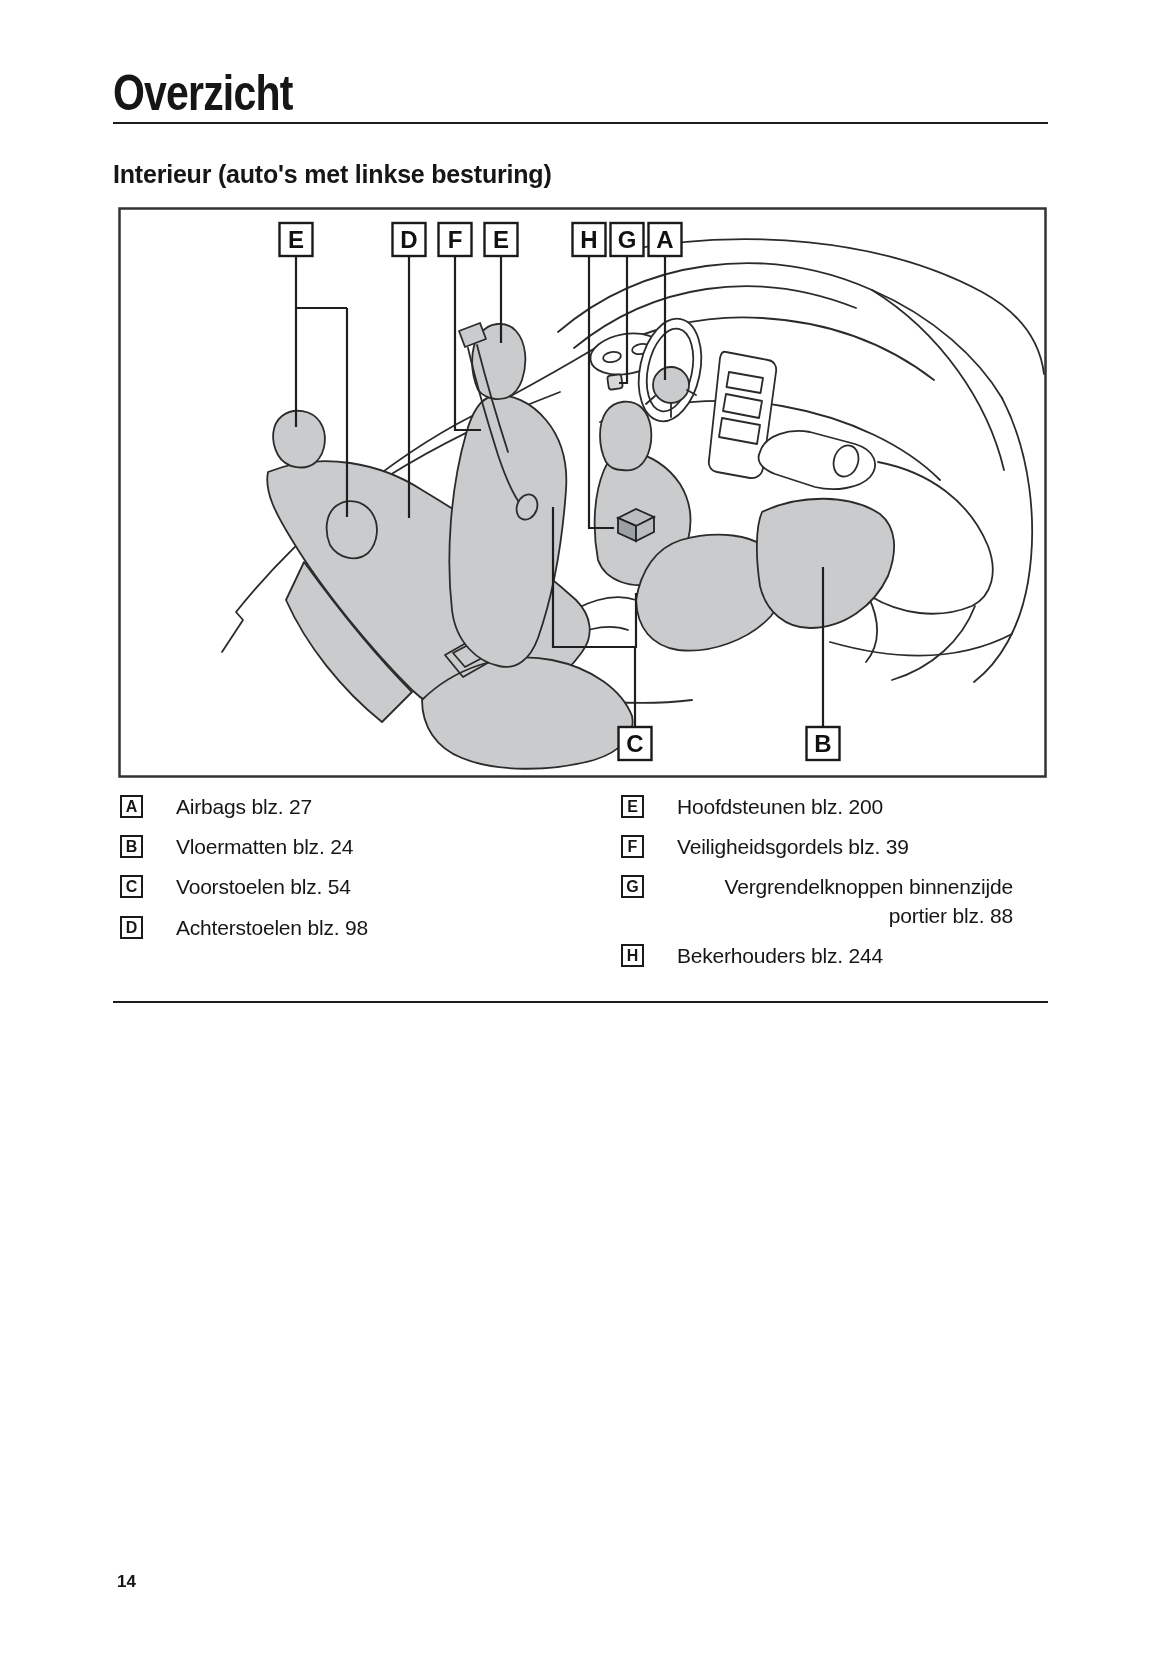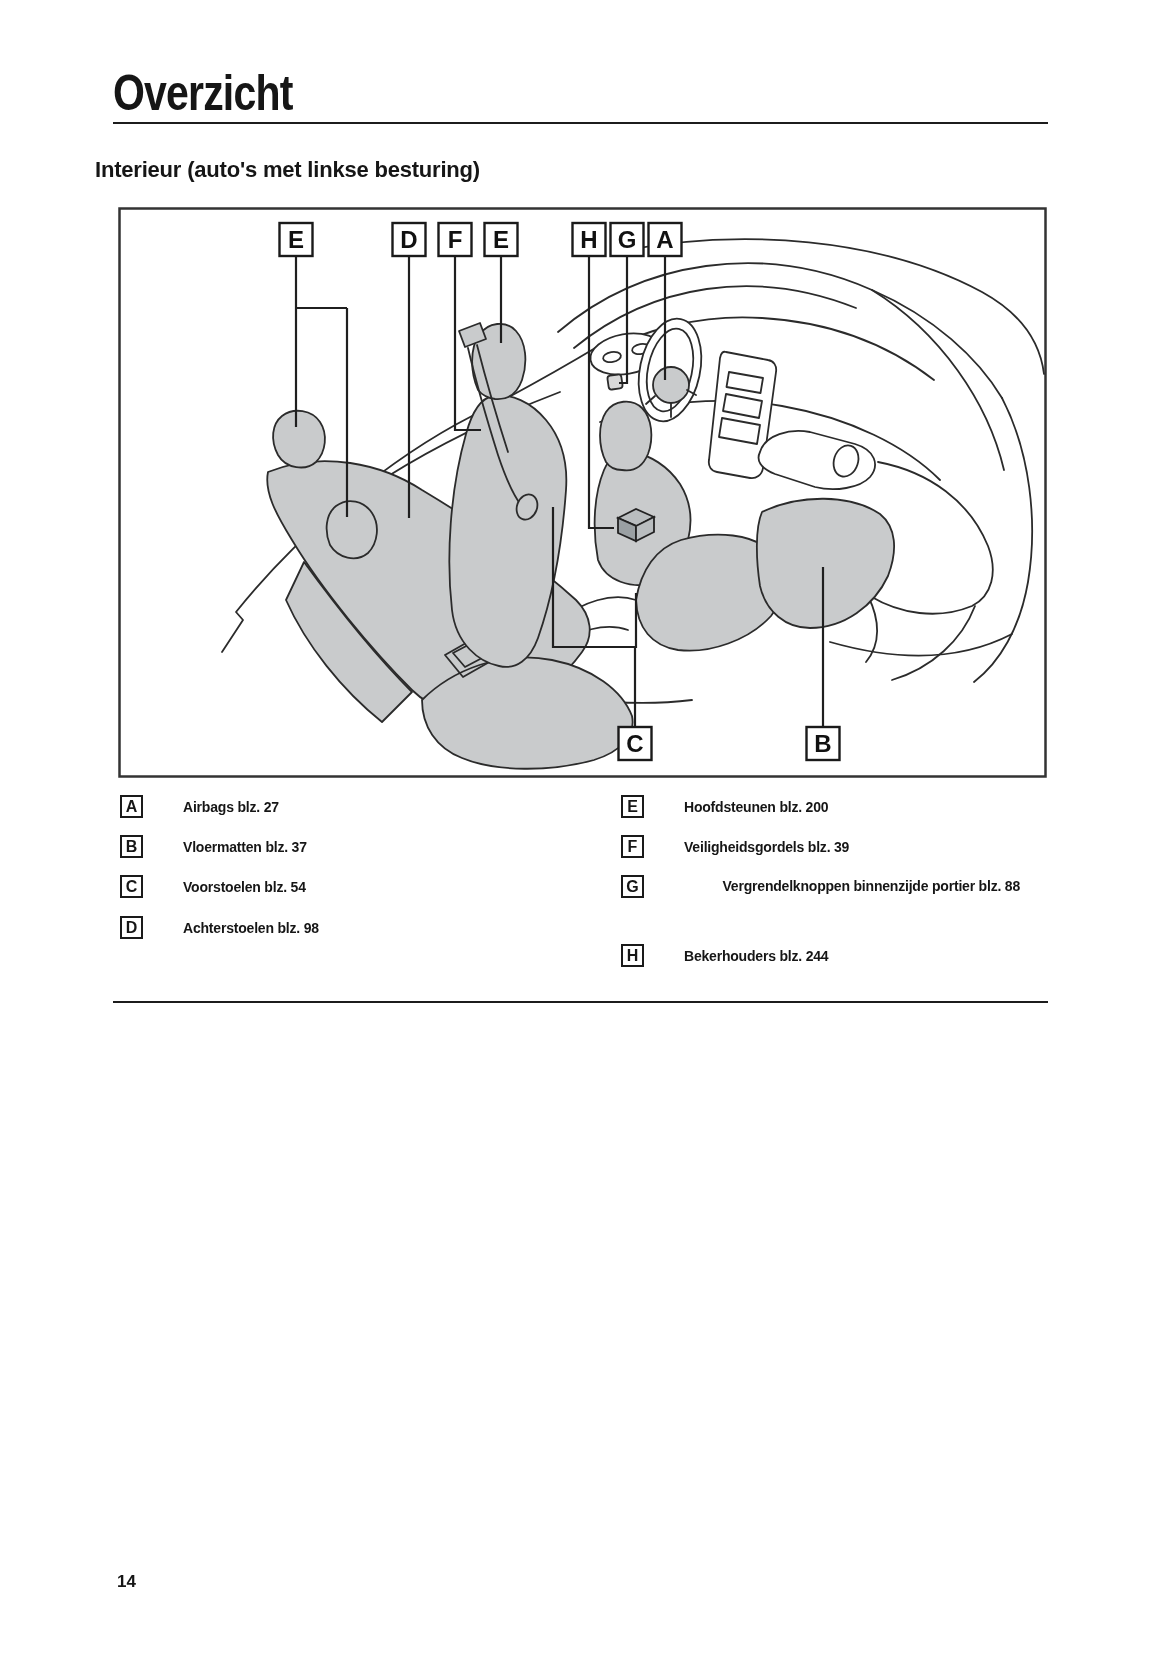--- a/index.html
+++ b/index.html
@@ -1,26 +1,26 @@
 <!DOCTYPE html>
 <html><head>
 <meta charset="utf-8">
 <style>
   html,body{margin:0;padding:0;background:#ffffff;}
   body{width:1165px;height:1653px;position:relative;font-family:"Liberation Sans",sans-serif;color:#161616;}
   .abs{position:absolute;}
   .page-title{left:113px;top:30px;font-size:50px;font-weight:800;letter-spacing:-1px;transform:scaleX(.82);transform-origin:left top;white-space:nowrap;}
   .rule{left:113px;width:935px;height:2px;background:#1c1c1c;}
-  .section-heading{left:95px;top:139px;font-size:22px;font-weight:700;letter-spacing:-.2px;white-space:nowrap;}
+  .section-heading{left:113px;top:139px;font-size:25px;font-weight:700;letter-spacing:-.2px;white-space:nowrap;}
   .figure{left:118px;top:207px;width:929px;height:571px;}
   .figure svg{display:block;width:100%;height:100%;}
   .legend-row{position:absolute;height:24px;}
   .legend-key{position:absolute;left:0;top:0;width:23px;height:23px;border:2px solid #1a1a1a;box-sizing:border-box;
     font-size:16px;font-weight:700;display:flex;align-items:center;justify-content:center;background:#fff;}
-  .legend-text{position:absolute;left:63px;top:0;font-size:14px;line-height:24px;white-space:nowrap;letter-spacing:-.2px;font-weight:bold;}
+  .legend-text{position:absolute;left:56px;top:0;font-size:21px;line-height:24px;white-space:nowrap;letter-spacing:-.2px;}
   .legend-text.wrap{white-space:normal;width:336px;line-height:29px;top:-3px;text-align:right;}
   .page-number{left:117px;top:1572px;font-size:17px;font-weight:700;}
   .artline{fill:none;stroke:#2b2b2b;stroke-width:1.8;stroke-linecap:round;stroke-linejoin:round;}
   .seat{fill:#c9cbcc;stroke:#2b2b2b;stroke-width:1.8;stroke-linejoin:round;}
   .whitefill{fill:#ffffff;stroke:#2b2b2b;stroke-width:1.8;stroke-linejoin:round;}
   .leader{fill:none;stroke:#1f1f1f;stroke-width:2.2;stroke-linejoin:miter;}
   .lblbox{fill:#ffffff;stroke:#1a1a1a;stroke-width:2.4;}
   .lbltxt{font-family:"Liberation Sans",sans-serif;font-size:24px;font-weight:700;fill:#111;text-anchor:middle;}
 </style>
 </head>
@@ -165,21 +165,21 @@
     </g>
   </svg>
 </div>
 
 <div class="abs legend-row" style="left:120px;top:795px">
   <span class="legend-key">A</span>
   <span class="legend-text">Airbags blz. 27</span>
 </div>
 <div class="abs legend-row" style="left:120px;top:835px">
   <span class="legend-key">B</span>
-  <span class="legend-text">Vloermatten blz. 37</span>
+  <span class="legend-text">Vloermatten blz. 24</span>
 </div>
 <div class="abs legend-row" style="left:120px;top:875px">
   <span class="legend-key">C</span>
   <span class="legend-text">Voorstoelen blz. 54</span>
 </div>
 <div class="abs legend-row" style="left:120px;top:916px">
   <span class="legend-key">D</span>
   <span class="legend-text">Achterstoelen blz. 98</span>
 </div>
 

